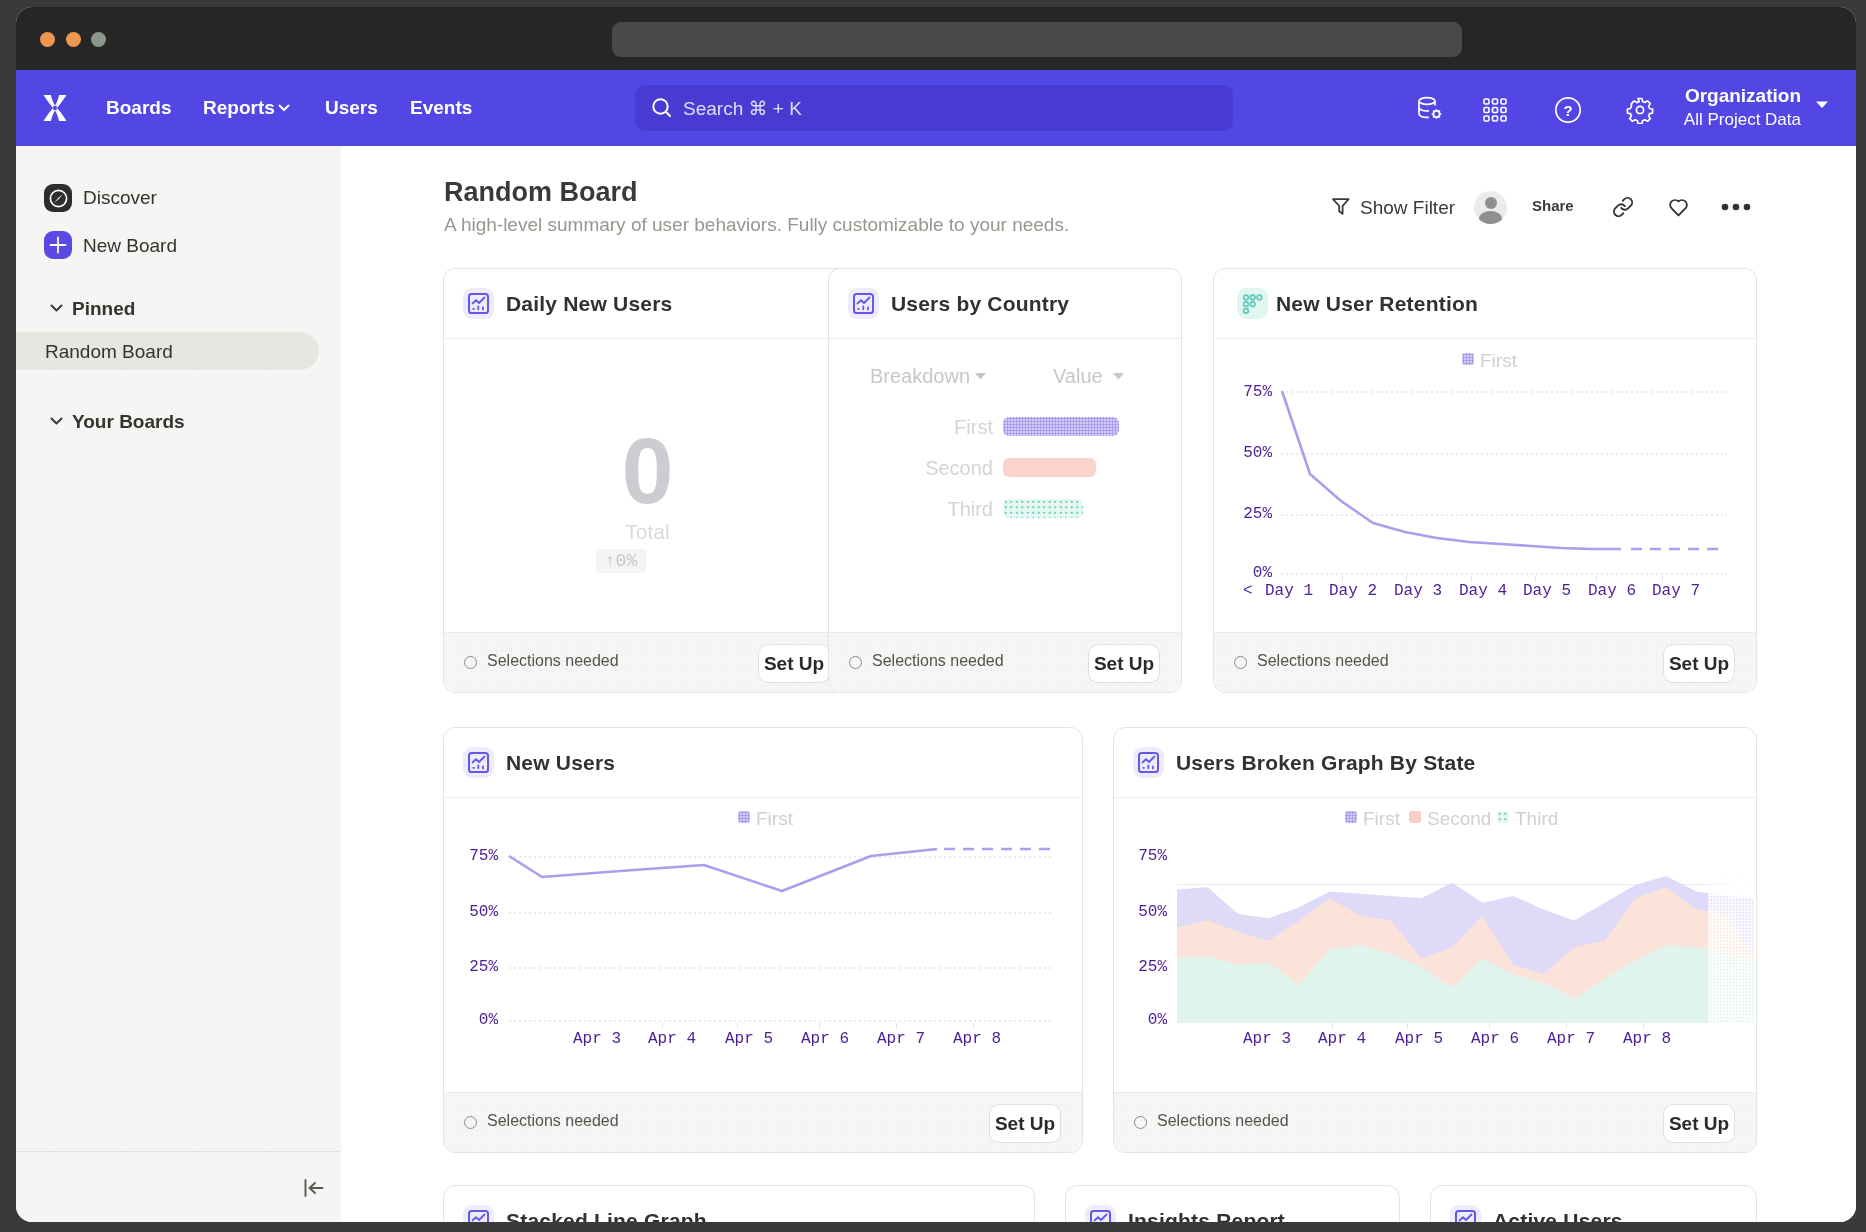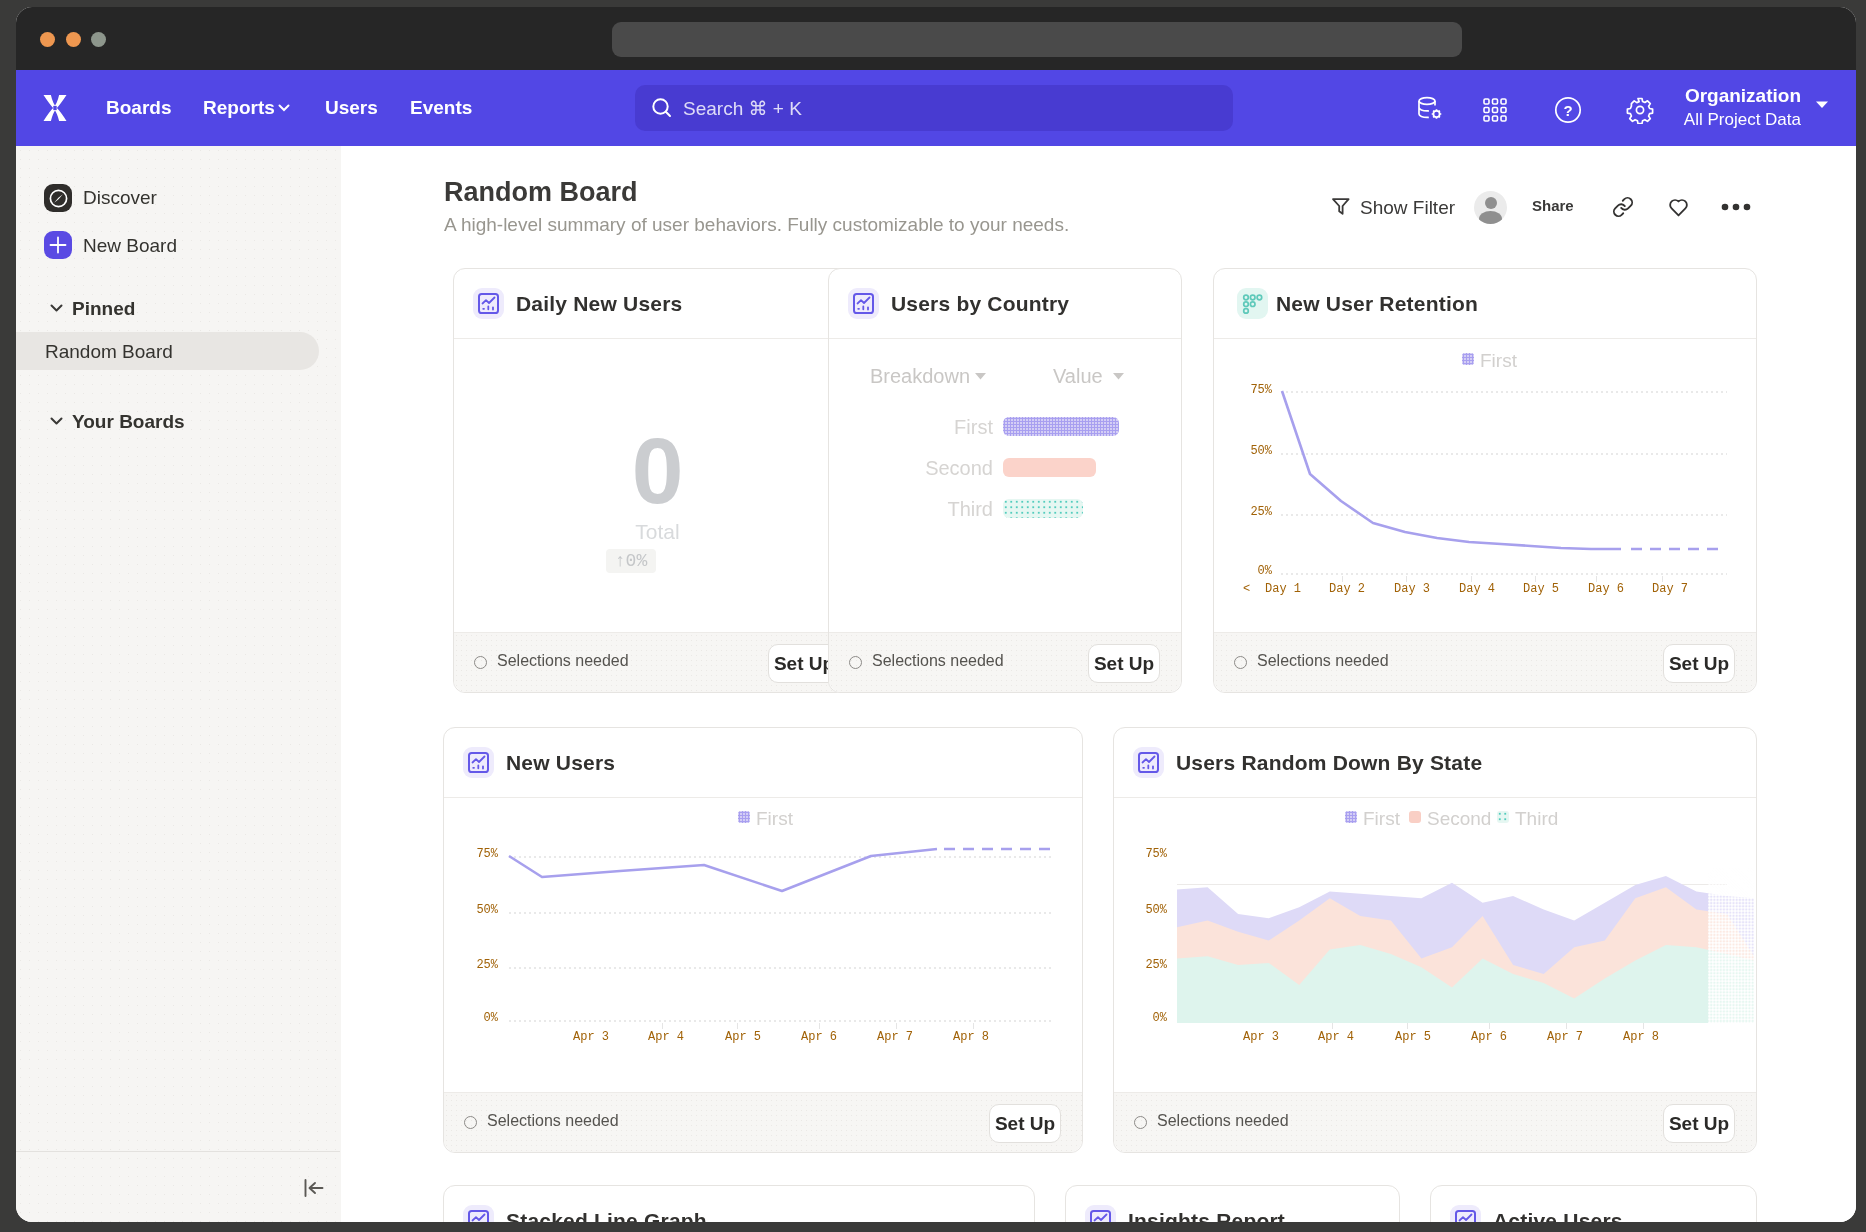--- a/index.html
+++ b/index.html
@@ -16,21 +16,21 @@
 #main{position:absolute;left:325px;top:139px;right:0;bottom:0;background:#fff}
 .card{position:absolute;background:#fff;border:1px solid #e6e4e1;border-radius:12px}
 .chead{position:absolute;left:0;top:0;right:0;height:70px;border-bottom:1px solid #edebe8}
 .cico{position:absolute;left:19px;top:19px;width:31px;height:31px;border-radius:9px;background:#eeebfc}
 .cicot{background:#e2f6f1}
 .ctitle{position:absolute;left:62px;top:23px;font-size:21px;font-weight:700;color:#32312f;letter-spacing:.2px}
 .cfoot{position:absolute;left:0;right:0;bottom:0;height:60px;background:#f7f6f4;border-top:1px solid #edebe8;border-radius:0 0 12px 12px;background-image:radial-gradient(circle,#ebe9e6 .7px,transparent .9px);background-size:5px 5px}
 .sel{position:absolute;left:43px;top:19px;font-size:16px;color:#55534f}
 .selc{position:absolute;left:20px;top:23px;width:13px;height:13px;border:1.8px solid #8d8b88;border-radius:50%}
 .setup{position:absolute;right:21px;top:11px;width:72px;height:39px;background:#fff;border:1px solid #e2e0dd;border-radius:10px;font-size:19px;font-weight:700;color:#2b2a28;text-align:center;line-height:37px}
-.ax{position:absolute;font-family:"Liberation Mono",monospace;font-size:12px;color:#a16207;white-space:pre}
+.ax{position:absolute;font-family:"Liberation Mono",monospace;font-size:16px;color:#4c1d95;white-space:pre}
 .yl{width:40px;text-align:right}
 .grid{position:absolute;height:1.6px;background-image:repeating-linear-gradient(90deg,#e9e9e9 0 1.6px,transparent 1.6px 5px)}
 .legsq{position:absolute;width:12px;height:12px;border-radius:3px}
 .legtx{position:absolute;font-size:19px;color:#d2d0ce}
 .tick{position:absolute;width:1px;height:6px;background:#e5e5e5}
 .lavdot{background:#d4cef5;background-image:radial-gradient(circle,#a89ff0 1px,transparent 1.25px);background-size:3px 3px}
 .tealdot{background:#e6f7f2;background-image:radial-gradient(circle,#52cdbd .9px,transparent 1.1px);background-size:5.5px 5.5px}
 </style></head>
 <body>
 <div id="win">
@@ -151,21 +151,21 @@
     </svg>
 <svg class="abs" style="left:1651px;top:189px" width="23" height="22" viewBox="0 0 24 23">
       <path d="M12 20.3 4.8 13a5.1 5.1 0 0 1 0-7.3 5.2 5.2 0 0 1 7.2 0 5.2 5.2 0 0 1 7.2 0 5.1 5.1 0 0 1 0 7.3z" stroke="#333231" stroke-width="1.9" fill="none" stroke-linejoin="round"></path>
     </svg>
 <svg class="abs" style="left:1705px;top:196px" width="30" height="8" viewBox="0 0 30 8">
       <circle cx="4" cy="4" r="3.3" fill="#333231"></circle>
       <circle cx="15" cy="4" r="3.3" fill="#333231"></circle>
       <circle cx="26" cy="4" r="3.3" fill="#333231"></circle>
     </svg>
 
-<div class="card" style="left:437px;top:261px;width:409px;height:425px">
+<div class="card" style="left:427px;top:261px;width:409px;height:425px">
   <div class="chead"></div>
   <div class="cico">
         <svg class="abs" style="left:5px;top:5px" width="21" height="21" viewBox="0 0 21 21">
           <g stroke="#6458e8" fill="none">
             <rect x="1" y="1" width="19" height="19" rx="2.6" stroke-width="2"></rect>
             <path d="M4.5 10.5 L8 7.2 L11 10 L16.5 4.5" stroke-width="1.8" stroke-linecap="round" stroke-linejoin="round"></path>
             <path d="M5.2 15.8h.8M10.3 13.5v2.8M15 14.3v2.3" stroke-width="1.8" stroke-linecap="round"></path>
           </g>
         </svg>
       </div>
@@ -311,21 +311,21 @@
   <div class="chead"></div>
   <div class="cico">
         <svg class="abs" style="left:5px;top:5px" width="21" height="21" viewBox="0 0 21 21">
           <g stroke="#6458e8" fill="none">
             <rect x="1" y="1" width="19" height="19" rx="2.6" stroke-width="2"></rect>
             <path d="M4.5 10.5 L8 7.2 L11 10 L16.5 4.5" stroke-width="1.8" stroke-linecap="round" stroke-linejoin="round"></path>
             <path d="M5.2 15.8h.8M10.3 13.5v2.8M15 14.3v2.3" stroke-width="1.8" stroke-linecap="round"></path>
           </g>
         </svg>
       </div>
-  <div class="ctitle">Users Random Down By State</div>
+  <div class="ctitle">Users Broken Graph By State</div>
   <div class="legsq lavdot" style="left:231px;top:83px"></div>
   <div class="legtx" style="left:249px;top:80px">First</div>
   <div class="legsq" style="left:295px;top:83px;background:#f9cfc5"></div>
   <div class="legtx" style="left:313px;top:80px">Second</div>
   <div class="legsq tealdot" style="left:383px;top:83px"></div>
   <div class="legtx" style="left:401px;top:80px">Third</div>
   <div class="ax yl" style="left:13px;top:119px">75%</div>
   <div class="ax yl" style="left:13px;top:175px">50%</div>
   <div class="ax yl" style="left:13px;top:230px">25%</div>
   <div class="ax yl" style="left:13px;top:283px">0%</div>

